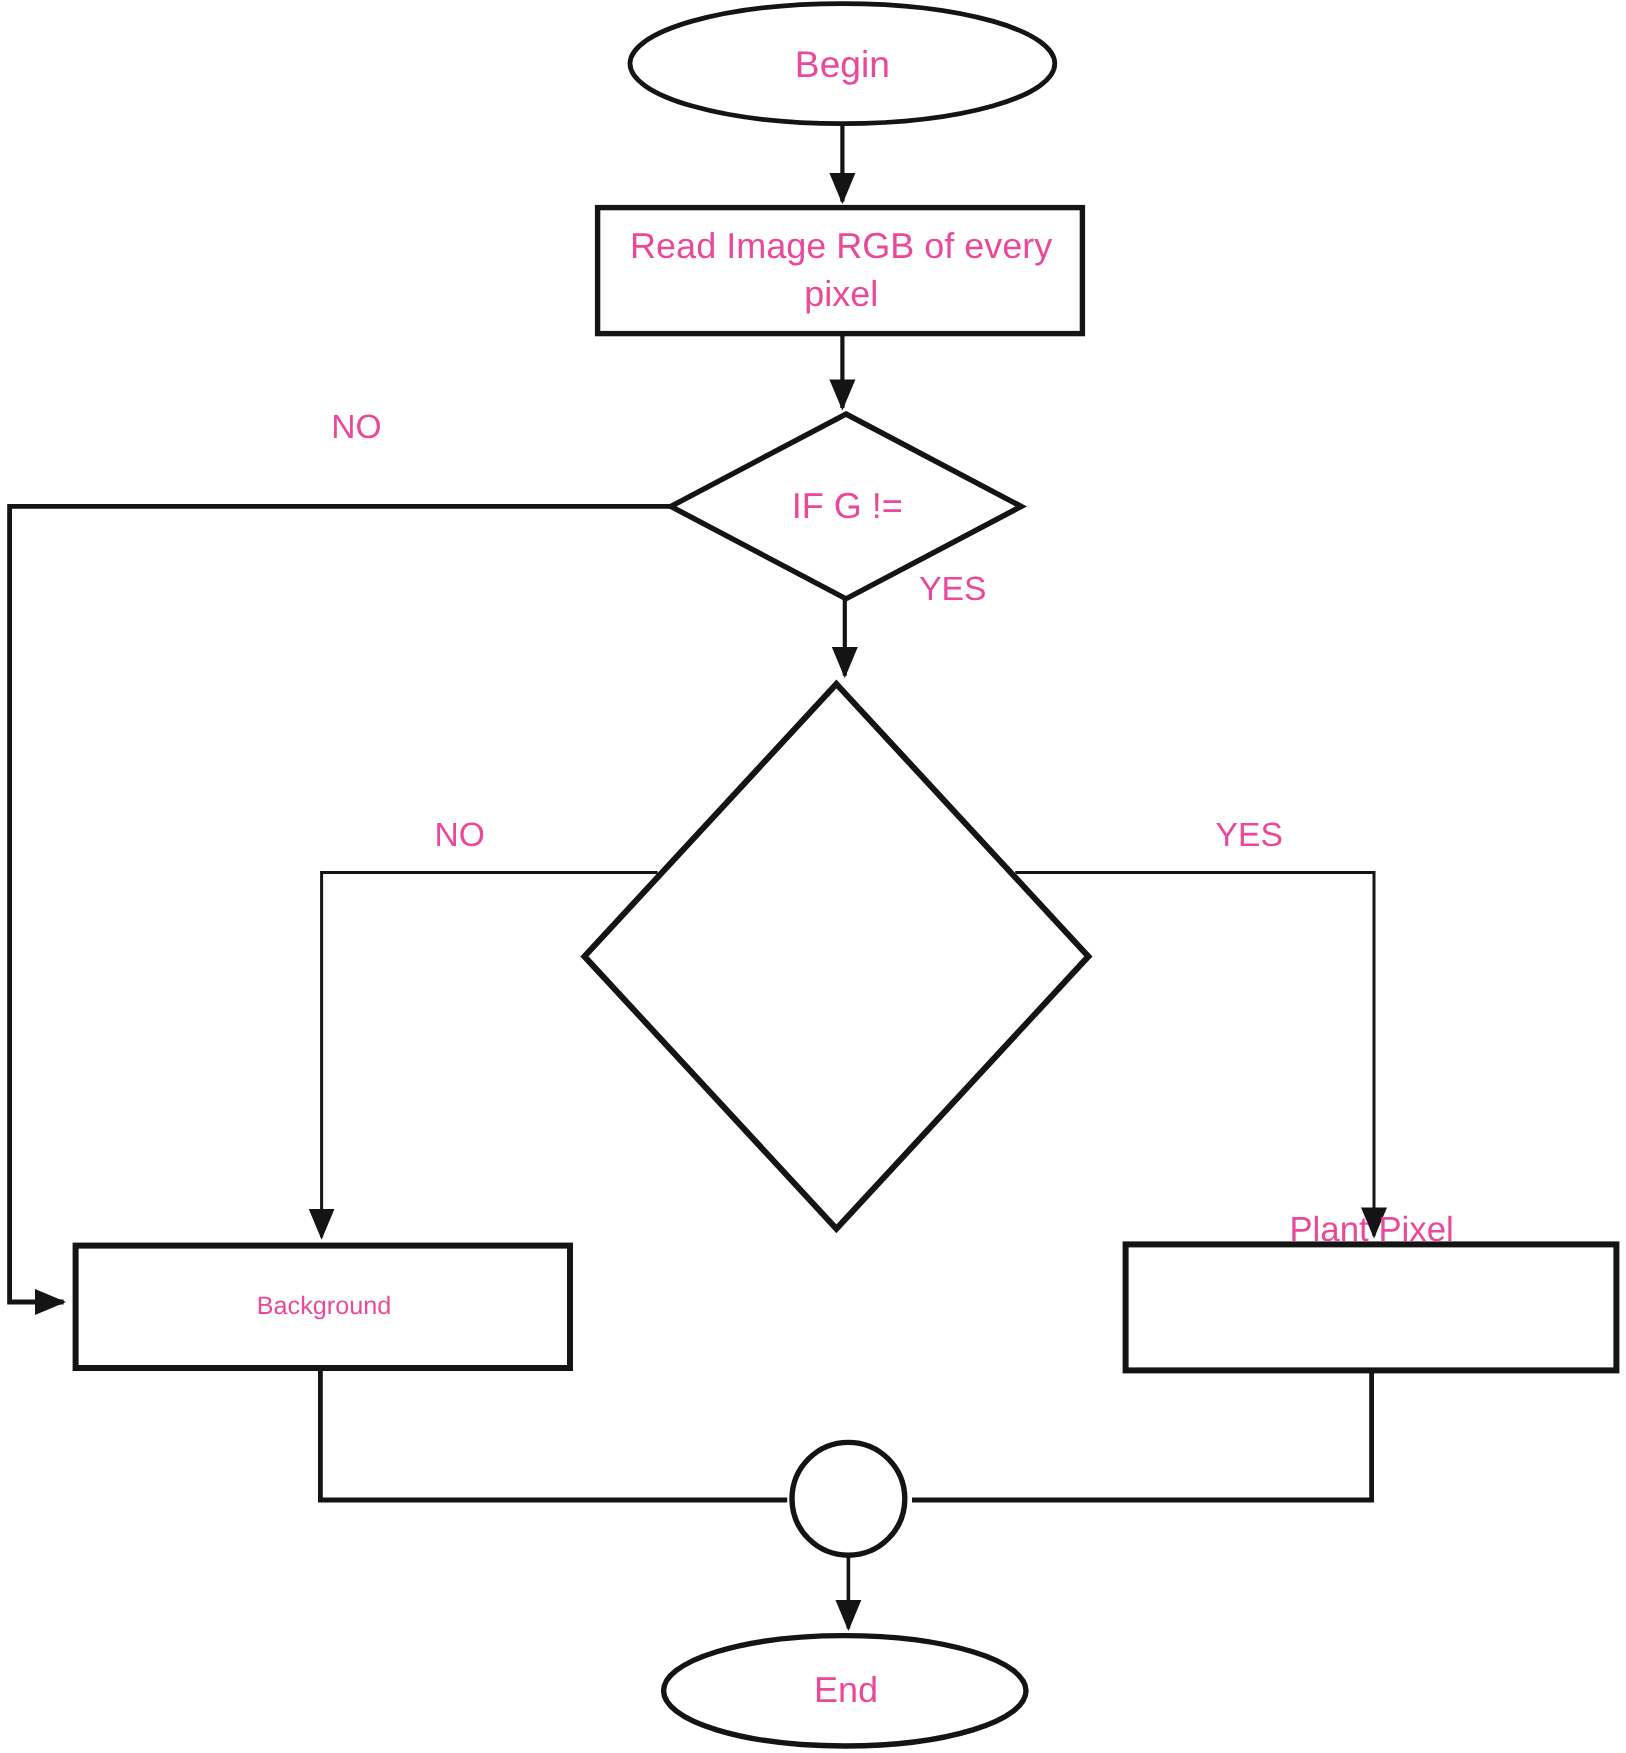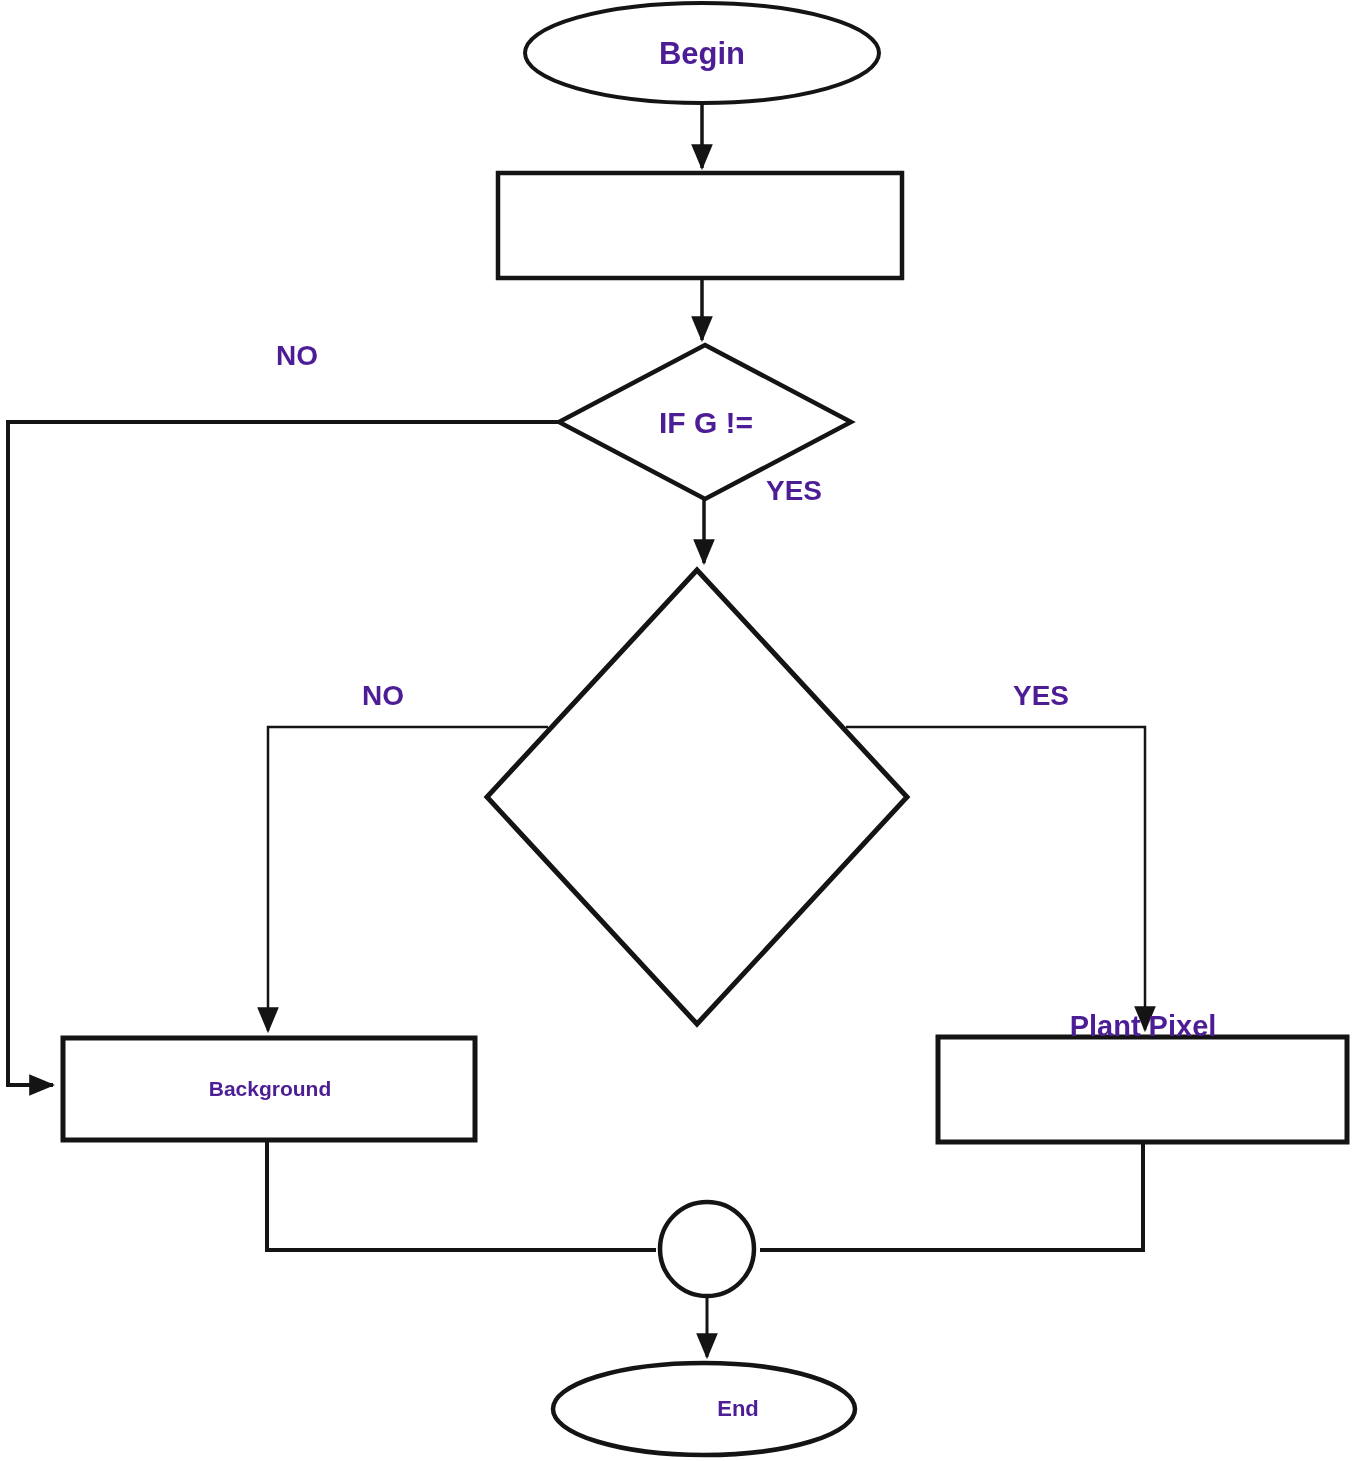--- a/index.html
+++ b/index.html
@@ -9,36 +9,36 @@
     height: 1461px;
     background: #ffffff;
     font-family: "Liberation Sans", sans-serif;
     color: #141414;
     overflow: hidden;
   }
   .canvas svg { position: absolute; left: 0; top: 0; }
   .lbl {
     position: absolute;
     transform: translate(-50%, -50%);
-    font-weight: bold;
+    font-weight: normal;
     white-space: nowrap;
     text-align: center;
-    color: #4c1d95;
+    color: #ec4899;
   }
   .lbl-begin  { left: 702px; top: 54px;   font-size: 31px; }
   .lbl-read   { left: 701px; top: 226px;  font-size: 30px; white-space: normal; width: 384px; line-height: 40px; }
   .lbl-ifg    { left: 706px; top: 423px;  font-size: 30px; }
   .lbl-no1    { left: 297px; top: 356px;  font-size: 28px; }
   .lbl-yes1   { left: 794px; top: 491px;  font-size: 28px; }
   .lbl-no2    { left: 383px; top: 696px;  font-size: 28px; }
   .lbl-yes2   { left: 1041px; top: 696px; font-size: 28px; }
   .lbl-cond   { left: 700px; top: 779px;  font-size: 31px; font-style: italic; line-height: 40px; }
   .lbl-bg     { left: 270px; top: 1089px; font-size: 21px; }
   .lbl-plant  { left: 1143px; top: 1026px; font-size: 29px; }
-  .lbl-end    { left: 738px; top: 1409px; font-size: 22px; }
+  .lbl-end    { left: 705px; top: 1409px; font-size: 30px; }
 </style>
 </head>
 <body>
 
 <div class="canvas">
 
   <svg width="1355" height="1461" viewBox="0 0 1355 1461">
     <defs>
       <marker id="arr" viewBox="0 0 12 10" refX="11" refY="5" markerWidth="26" markerHeight="22" markerUnits="userSpaceOnUse" orient="auto">
         <path d="M0,0 L12,5 L0,10 Z" fill="#141414"></path>
@@ -75,20 +75,21 @@
 
     <circle cx="707" cy="1249" r="47" fill="#ffffff" stroke="#141414" stroke-width="4.5"></circle>
 
     <path d="M707,1296 V1357" fill="none" stroke="#141414" stroke-width="3" marker-end="url(#arr)"></path>
 
     <ellipse cx="704" cy="1409" rx="151" ry="46" fill="#ffffff" stroke="#141414" stroke-width="4.5"></ellipse>
   </svg>
 
   <div class="lbl lbl-begin">Begin</div>
 
+  <div class="lbl lbl-read">Read Image RGB of every pixel</div>
 
   <div class="lbl lbl-ifg">IF G !=</div>
 
   <div class="lbl lbl-no1">NO</div>
 
   <div class="lbl lbl-yes1">YES</div>
 
   <div class="lbl lbl-no2">NO</div>
 
   <div class="lbl lbl-yes2">YES</div>

